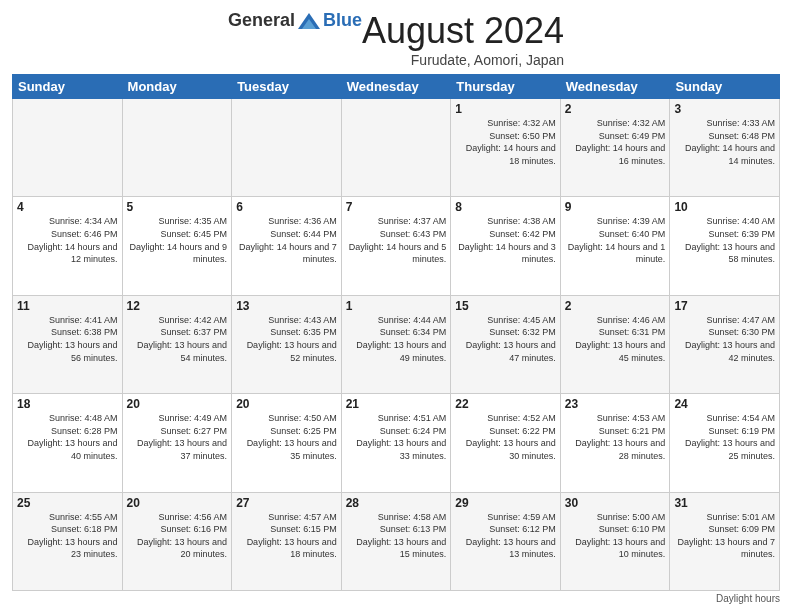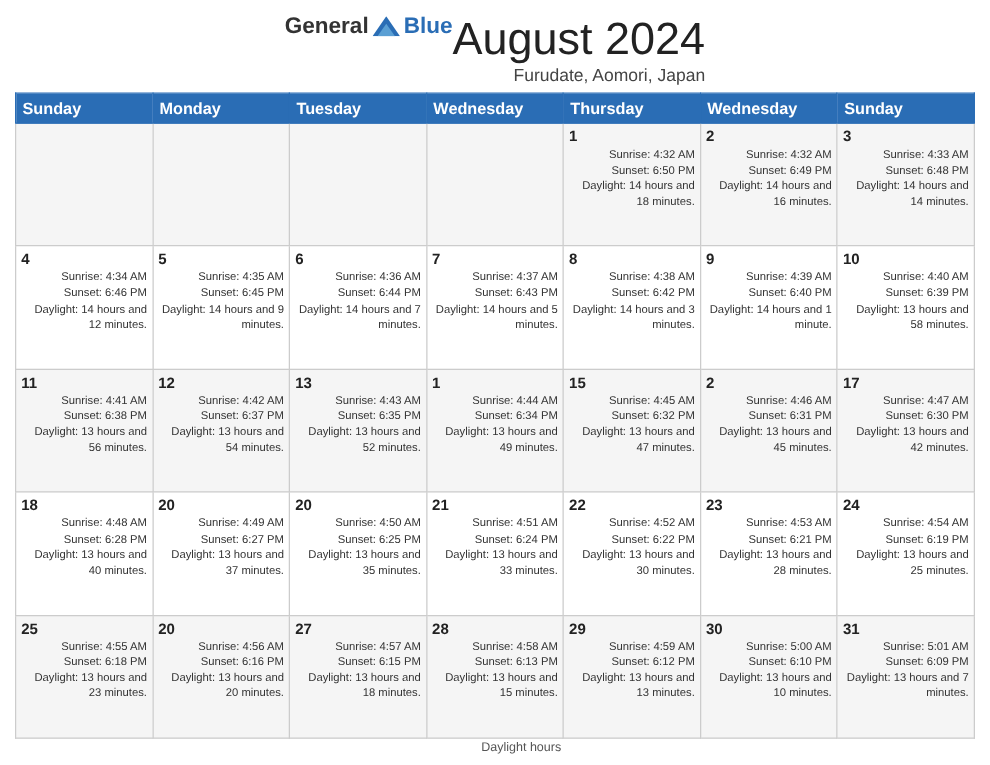--- a/index.html
+++ b/index.html
@@ -101,21 +101,21 @@
     .day-info {
       font-size: 9px;
       color: #333;
       line-height: 1.4;
       text-align: right;
     }
     .footer-note {
       font-size: 10px;
       color: #555;
       margin-top: 2px;
-      text-align: center;
+      text-align: right;
       padding-left: 42px;
     }
   </style>
 </head>
 <body>
 
 <div class="container">
   <div class="header">
     <div class="logo">
       <div class="logo-text">

